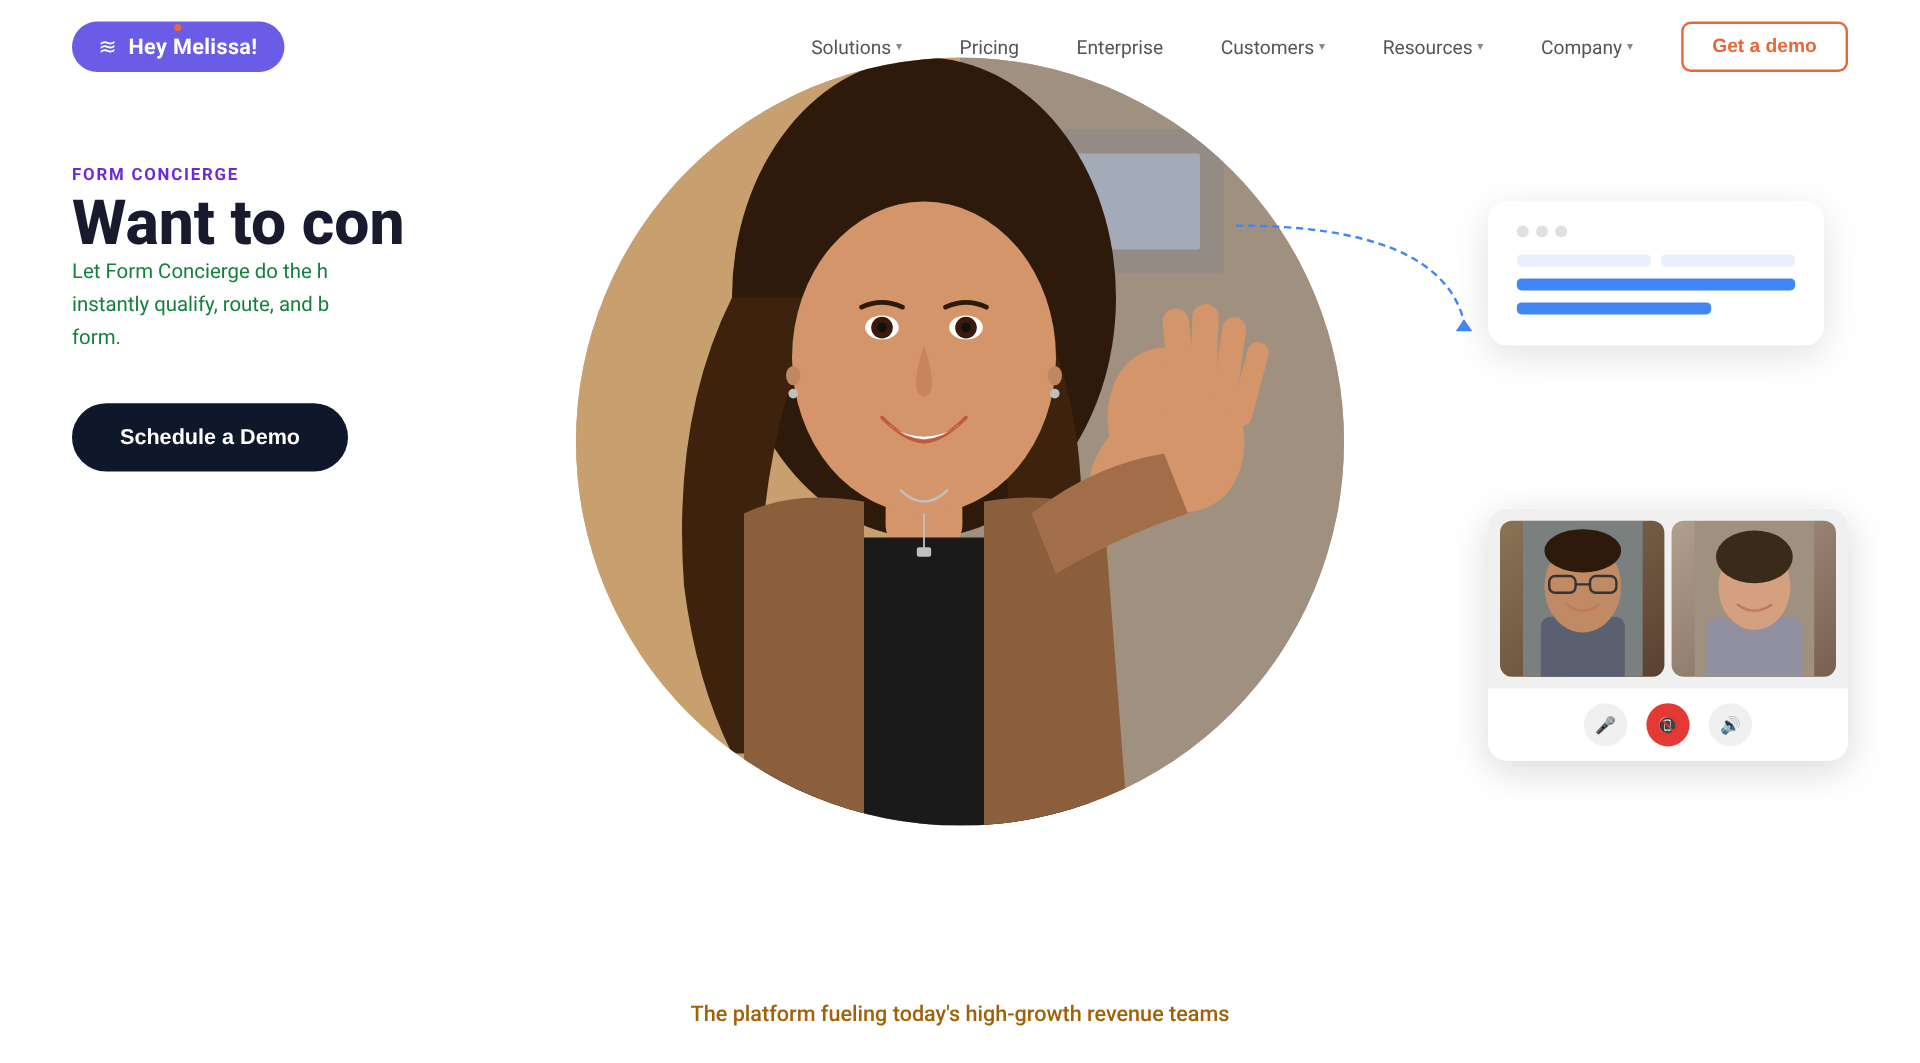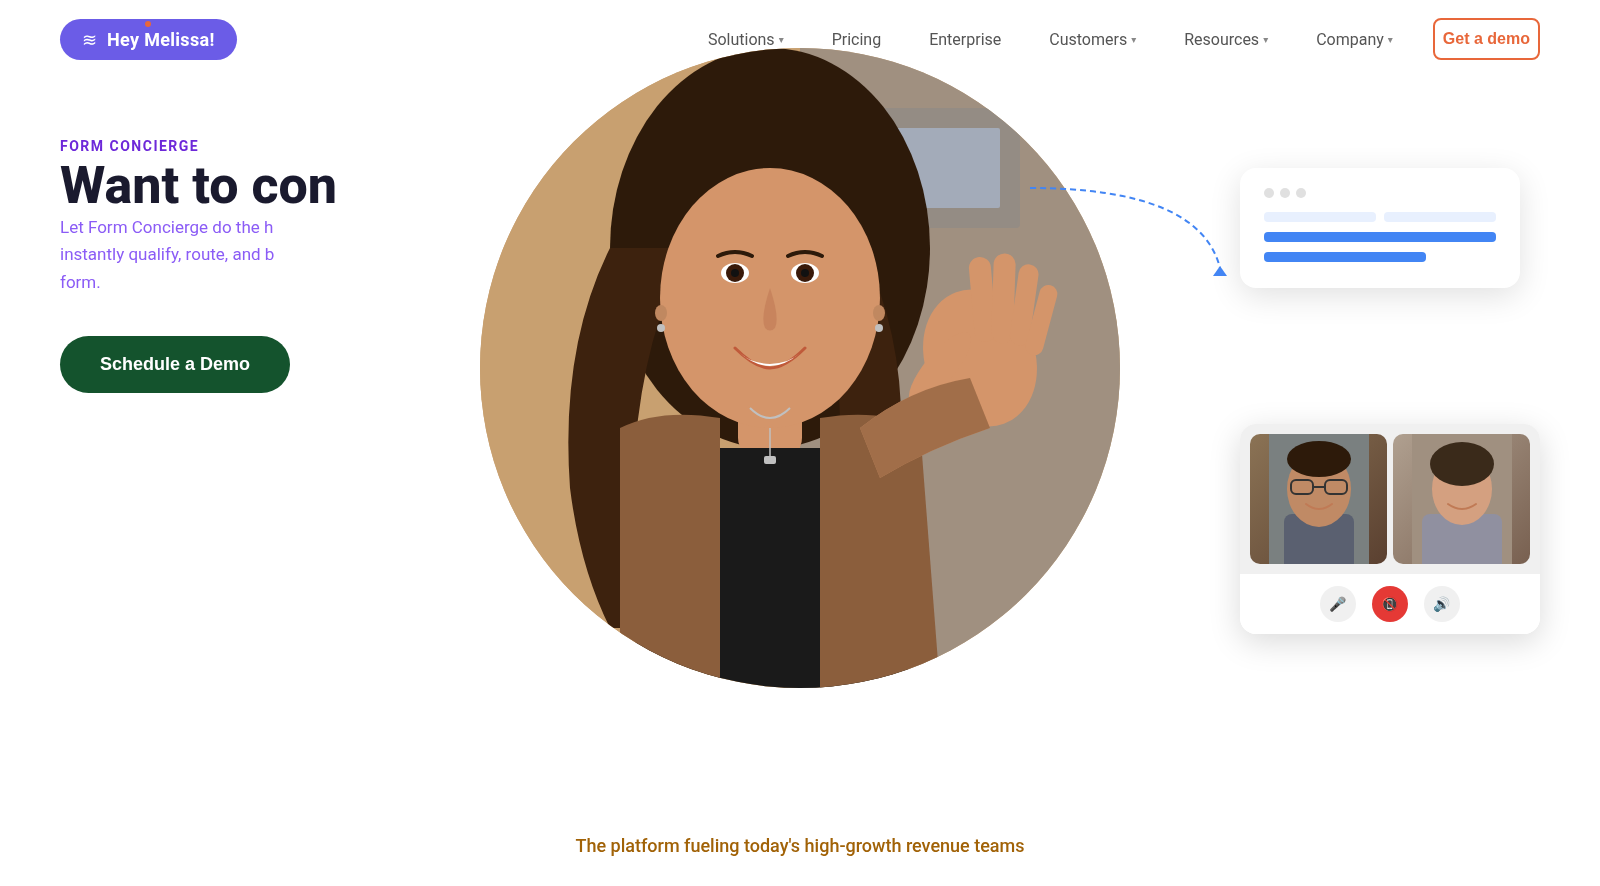--- a/index.html
+++ b/index.html
@@ -55,21 +55,21 @@
     }
     .nav-links li a .chevron {
       font-size: 10px;
       color: #888;
     }
     .nav-demo-btn {
       border: 2px solid #e8673a;
       color: #e8673a;
       background: transparent;
       border-radius: 8px;
-      padding: 10px 8px;
+      padding: 10px 24px;
       font-size: 16px;
       font-weight: 600;
       cursor: pointer;
     }
 
     
     .hero {
       position: relative;
       width: 100%;
       height: calc(886px - 80px);
@@ -94,27 +94,27 @@
       text-transform: uppercase;
       margin-bottom: 3px;
     }
     .hero-heading {
       font-size: 52px;
       font-weight: 800;
       color: #1a1a2e;
       line-height: 1.1;
     }
     .hero-subtext {
-      color: #8b5cf6;
+      color: #15803d;
       font-size: 17px;
       line-height: 1.6;
       margin-bottom: 40px;
     }
     .hero-cta {
-      background: #14532d;
+      background: #0f172a;
       color: #fff;
       border: none;
       border-radius: 50px;
       padding: 18px 40px;
       font-size: 18px;
       font-weight: 600;
       cursor: pointer;
     }
 
     

